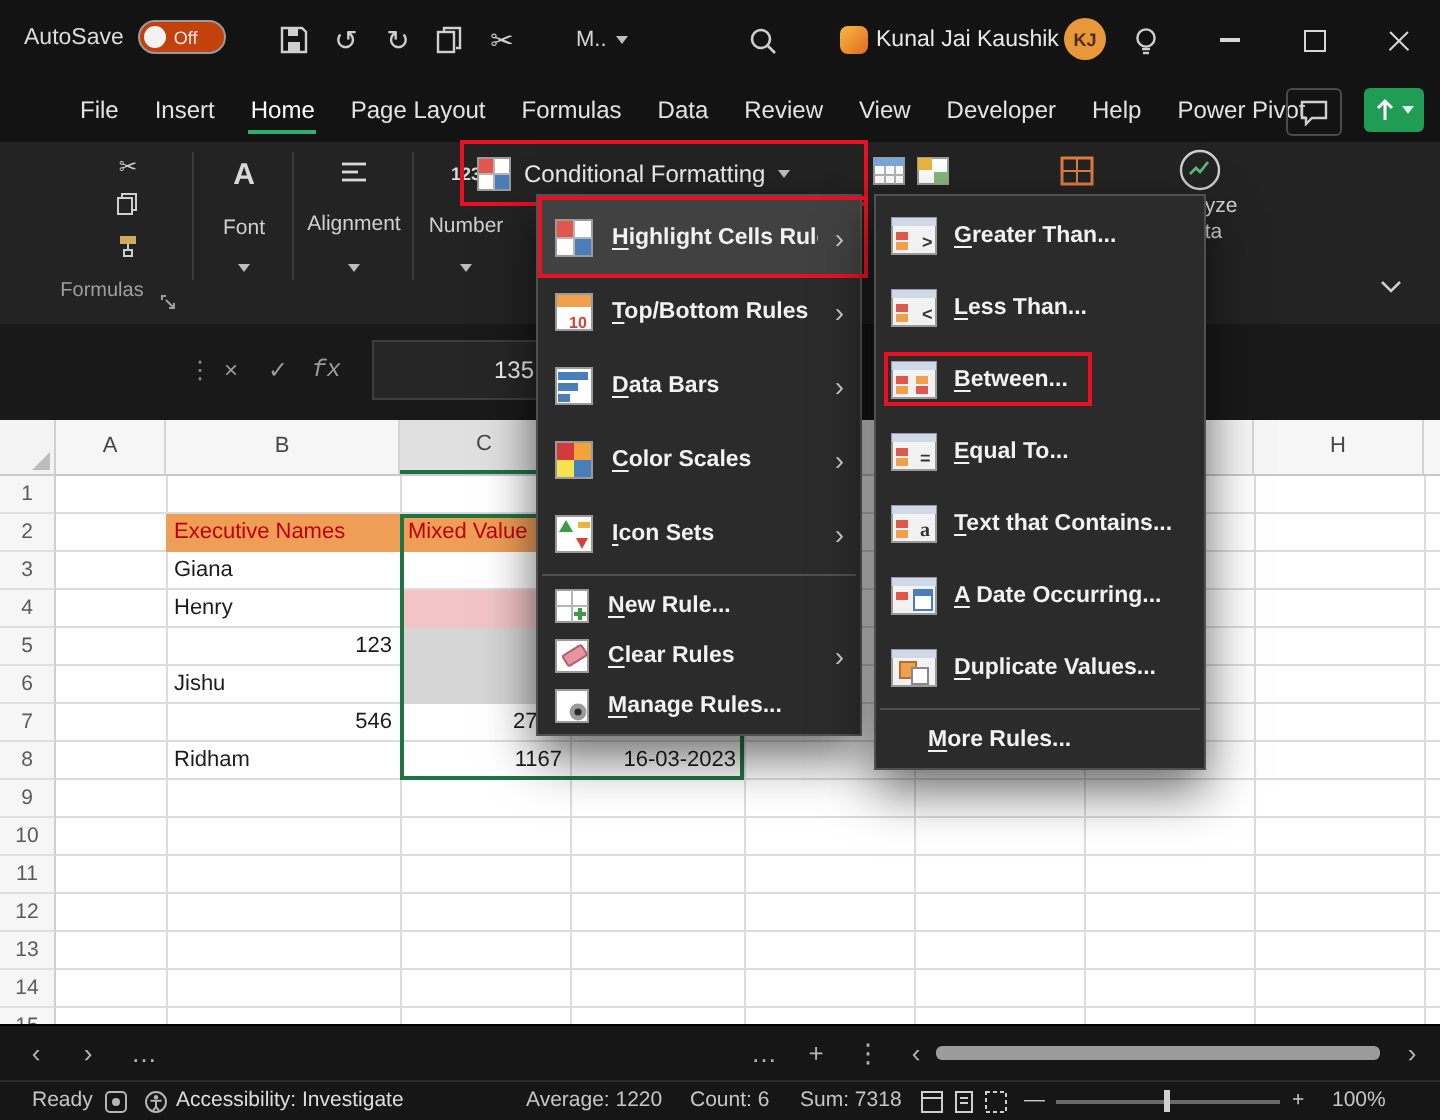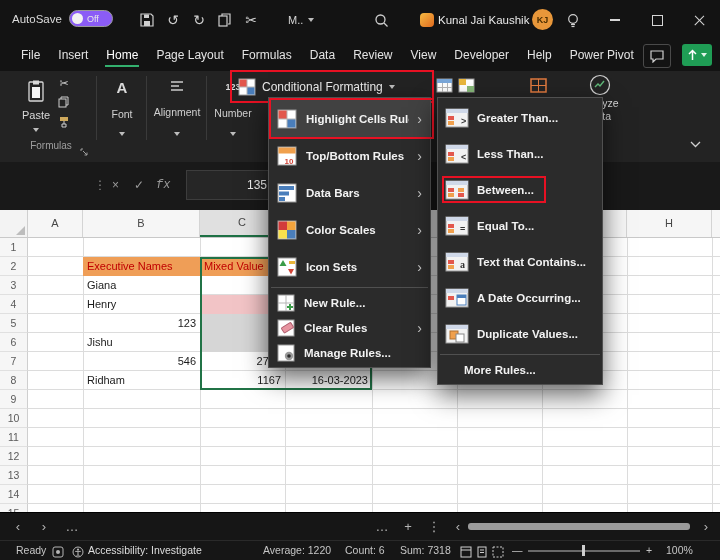--- a/index.html
+++ b/index.html
@@ -2,39 +2,39 @@
 <html><head>
 <meta charset="utf-8">
 <style>
   html,body{margin:0;padding:0;background:#000;}
   .app{position:relative;width:720px;height:560px;background:#1a1a1a;overflow:hidden;
        font-family:"Liberation Sans",sans-serif;color:#e6e6e6;-webkit-font-smoothing:antialiased;}
 
   
   .titlebar{position:absolute;left:0;top:0;width:720px;height:40px;background:#131313;}
   .autosave{position:absolute;left:12px;top:10px;display:flex;align-items:center;gap:7px;font-size:11.5px;color:#dcdcdc;}
-  .toggle{width:44px;height:17px;border:1px solid #9a9a9a;border-radius:9px;background:#8b5cf6;display:flex;align-items:center;padding:1px 4px 1px 2px;box-sizing:border-box;gap:4px;}
+  .toggle{width:44px;height:17px;border:1px solid #9a9a9a;border-radius:9px;background:#c2410c;display:flex;align-items:center;padding:1px 4px 1px 2px;box-sizing:border-box;gap:4px;}
   .knob{width:11px;height:11px;border-radius:50%;background:#f2f2f2;}
   .offtxt{font-size:9px;color:#e8e8e8;}
   .tb-icon{position:absolute;top:9px;width:22px;height:22px;display:flex;align-items:center;justify-content:center;color:#cfcfcf;font-size:14px;}
   .qa{position:absolute;top:9px;height:22px;display:flex;align-items:center;gap:5px;font-size:11px;color:#d5d5d5;}
   .tri{width:0;height:0;border-left:3.5px solid transparent;border-right:3.5px solid transparent;border-top:4px solid #bdbdbd;}
   .appbadge{position:absolute;top:13px;width:14px;height:14px;border-radius:4px;background:linear-gradient(135deg,#f6ba42,#e06a1f);}
   .uname{position:absolute;left:438px;top:0;line-height:40px;font-size:11.5px;color:#e8e8e8;white-space:nowrap;width:92px;overflow:hidden;}
   .avatar{position:absolute;left:532px;top:9px;width:21px;height:21px;border-radius:50%;background:#e8973a;color:#4b2e00;font-size:9px;font-weight:bold;display:flex;align-items:center;justify-content:center;}
   .winctl{position:absolute;top:8px;width:30px;height:24px;display:flex;align-items:center;justify-content:center;}
   .minbar{width:10px;height:1.5px;background:#d6d6d6;}
   .maxbox{width:9px;height:9px;border:1.2px solid #d6d6d6;}
   .xwrap{position:relative;width:11px;height:11px;}
   .xa,.xb{position:absolute;left:-1px;top:5px;width:13px;height:1.4px;background:#d6d6d6;}
   .xa{transform:rotate(45deg);} .xb{transform:rotate(-45deg);}
 
   
   .menubar{position:absolute;left:0;top:40px;width:720px;height:31px;background:#131313;}
-  .mb-items{display:flex;padding-left:12px;}
+  .mb-items{display:flex;padding-left:12px;margin-left:19px;}
   .mb-item{position:relative;padding:0 9px;line-height:30px;font-size:12px;color:#e3e3e3;white-space:nowrap;}
   .mb-item:nth-child(3){color:#fff;}
   .mb-item:nth-child(3)::after{content:"";position:absolute;left:8px;right:8px;bottom:3px;height:2px;background:#33b06e;}
   .comment-btn{position:absolute;left:643px;top:4px;width:26px;height:22px;display:flex;align-items:center;justify-content:center;border:1px solid #4a4a4a;border-radius:3px;}
   .share-btn{position:absolute;left:682px;top:4px;width:30px;height:22px;background:#1f9d55;border-radius:3px;display:flex;align-items:center;justify-content:center;gap:3px;}
 
   
   .ribbon{position:absolute;left:0;top:71px;width:720px;height:91px;background:#232323;}
   .paste-btn{position:absolute;left:16px;top:5px;width:40px;height:60px;display:flex;flex-direction:column;align-items:center;justify-content:space-between;padding:4px 0;box-sizing:border-box;font-size:11px;color:#d9d9d9;}
   .ministack{position:absolute;left:58px;top:6px;display:flex;flex-direction:column;gap:6px;align-items:center;color:#cfcfcf;font-size:11px;}
@@ -192,29 +192,20 @@
     </div>
     <div class="share-btn">
       <svg width="11" height="12" viewBox="0 0 11 12">
           <path d="M5.5 11 V2 M2 5 L5.5 1.5 L9 5" fill="none" stroke="#fff" stroke-width="1.5"></path>
         </svg>
       <span class="tri" style="border-top-color:#dff4e8"></span>
     </div>
   </div>
 
   <div class="ribbon">
-    <div class="paste-btn">
-      <svg width="18" height="22" viewBox="0 0 18 22">
-          <rect x="2" y="2" width="14" height="19" rx="1" fill="none" stroke="#d9d9d9" stroke-width="1.3"></rect>
-          <rect x="6" y="0.5" width="6" height="4" fill="#d9d9d9"></rect>
-          <rect x="5" y="7" width="8" height="11" fill="#f4f4f4"></rect>
-        </svg>
-      <span>Paste</span>
-      <span class="tri"></span>
-    </div>
     <div class="ministack">
       <span style="font-size:11px">✂</span>
       <span><svg width="12" height="12" viewBox="0 0 12 12">
             <rect x="1" y="3" width="7" height="8" fill="none" stroke="#cfcfcf"></rect>
             <path d="M3 3 V1 h7 v8 h-2" fill="none" stroke="#cfcfcf"></path>
           </svg></span>
       <span><svg width="12" height="12" viewBox="0 0 12 12">
             <rect x="2" y="1" width="8" height="4" fill="#cfa95c"></rect>
             <path d="M6 5 v3 M4 8 h4 v3 h-4 z" stroke="#cfcfcf" fill="none"></path>
           </svg></span>

